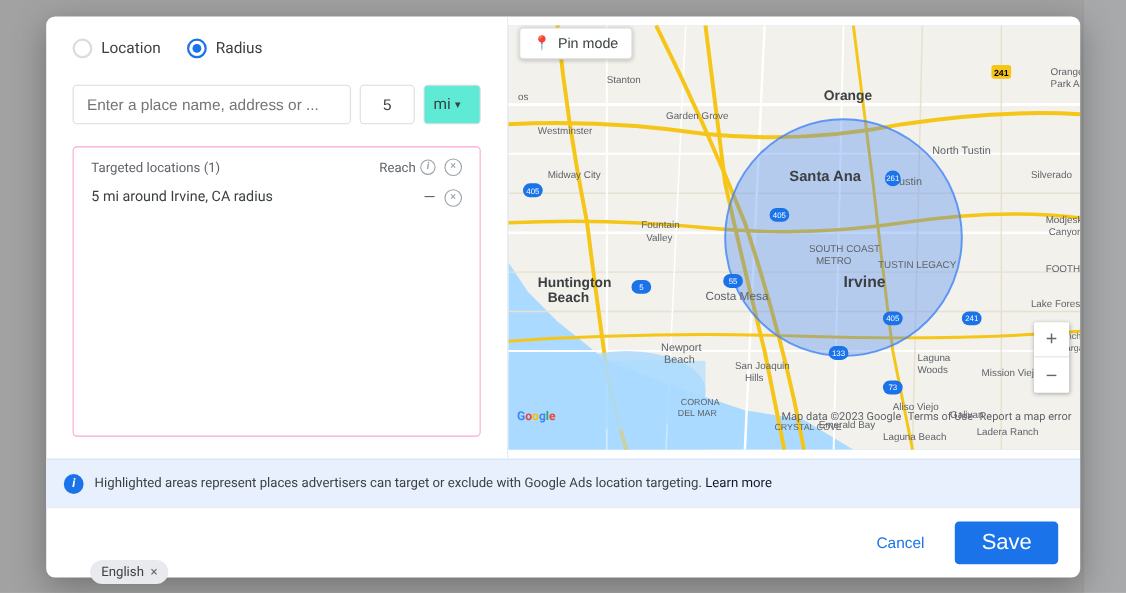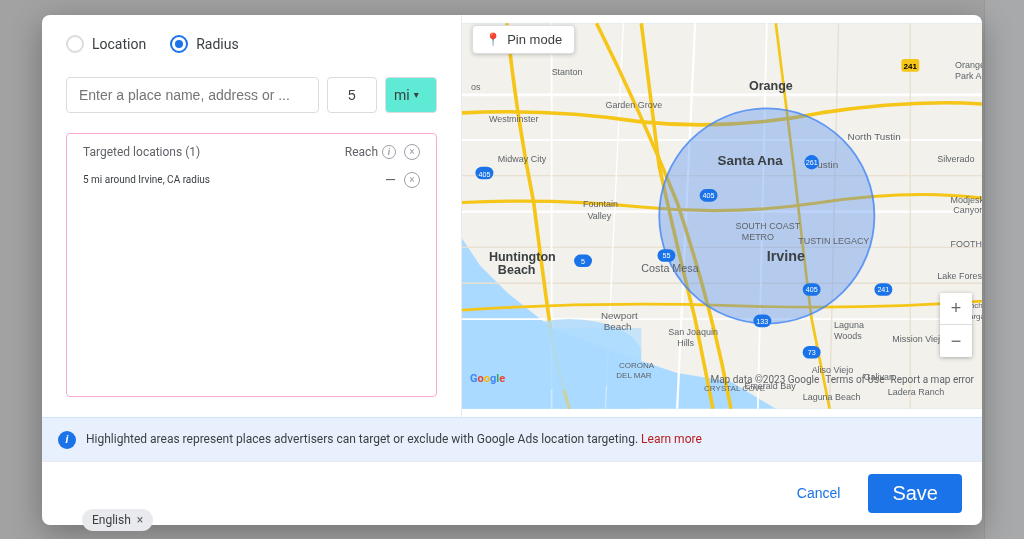--- a/index.html
+++ b/index.html
@@ -227,21 +227,21 @@
     }
 
     .location-item {
       display: flex;
       align-items: center;
       justify-content: space-between;
       padding: 4px 0;
     }
 
     .location-text {
-      font-size: 10px;
+      font-size: 13px;
       color: #3c4043;
     }
 
     .location-right {
       display: flex;
       align-items: center;
       gap: 8px;
     }
 
     .dash-icon {
@@ -278,21 +278,21 @@
       font-weight: bold;
     }
 
     .info-bar-text {
       font-size: 12px;
       color: #3c4043;
       line-height: 1.5;
     }
 
     .info-bar-link {
-      color: #b91c1c;
+      color: #0f172a;
       text-decoration: none;
       cursor: pointer;
     }
 
     
     .modal-footer {
       display: flex;
       align-items: center;
       justify-content: flex-end;
       padding: 12px 20px;

